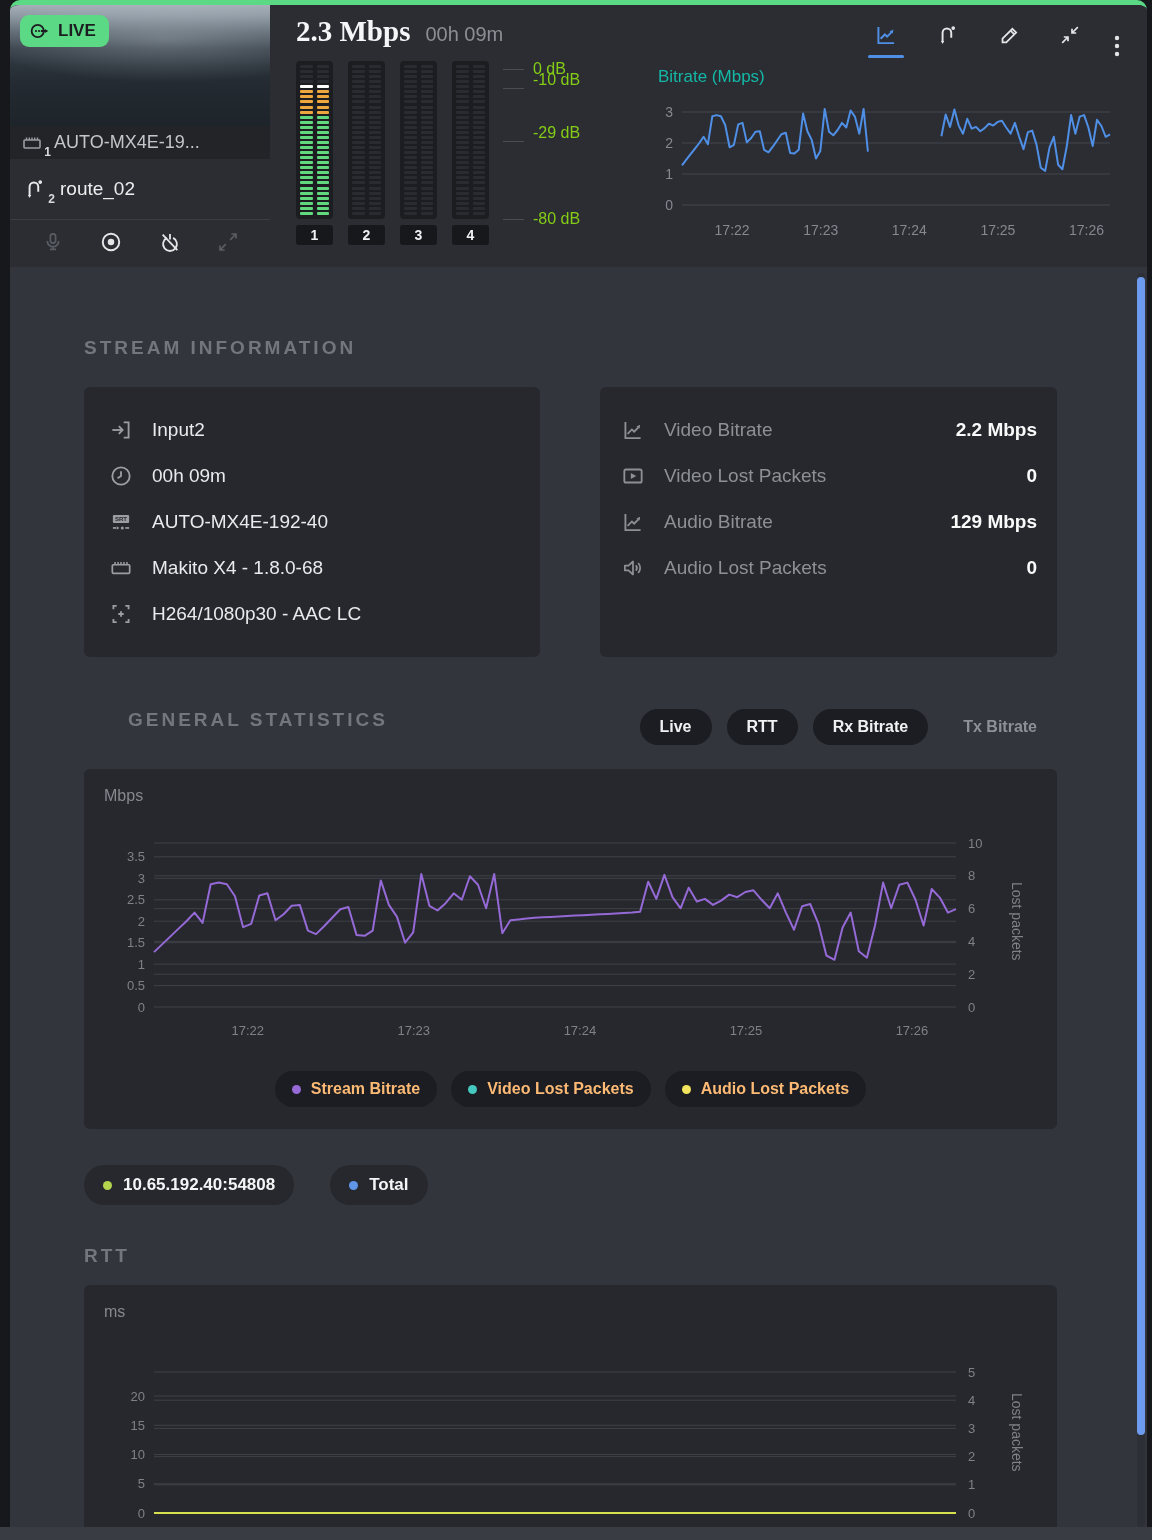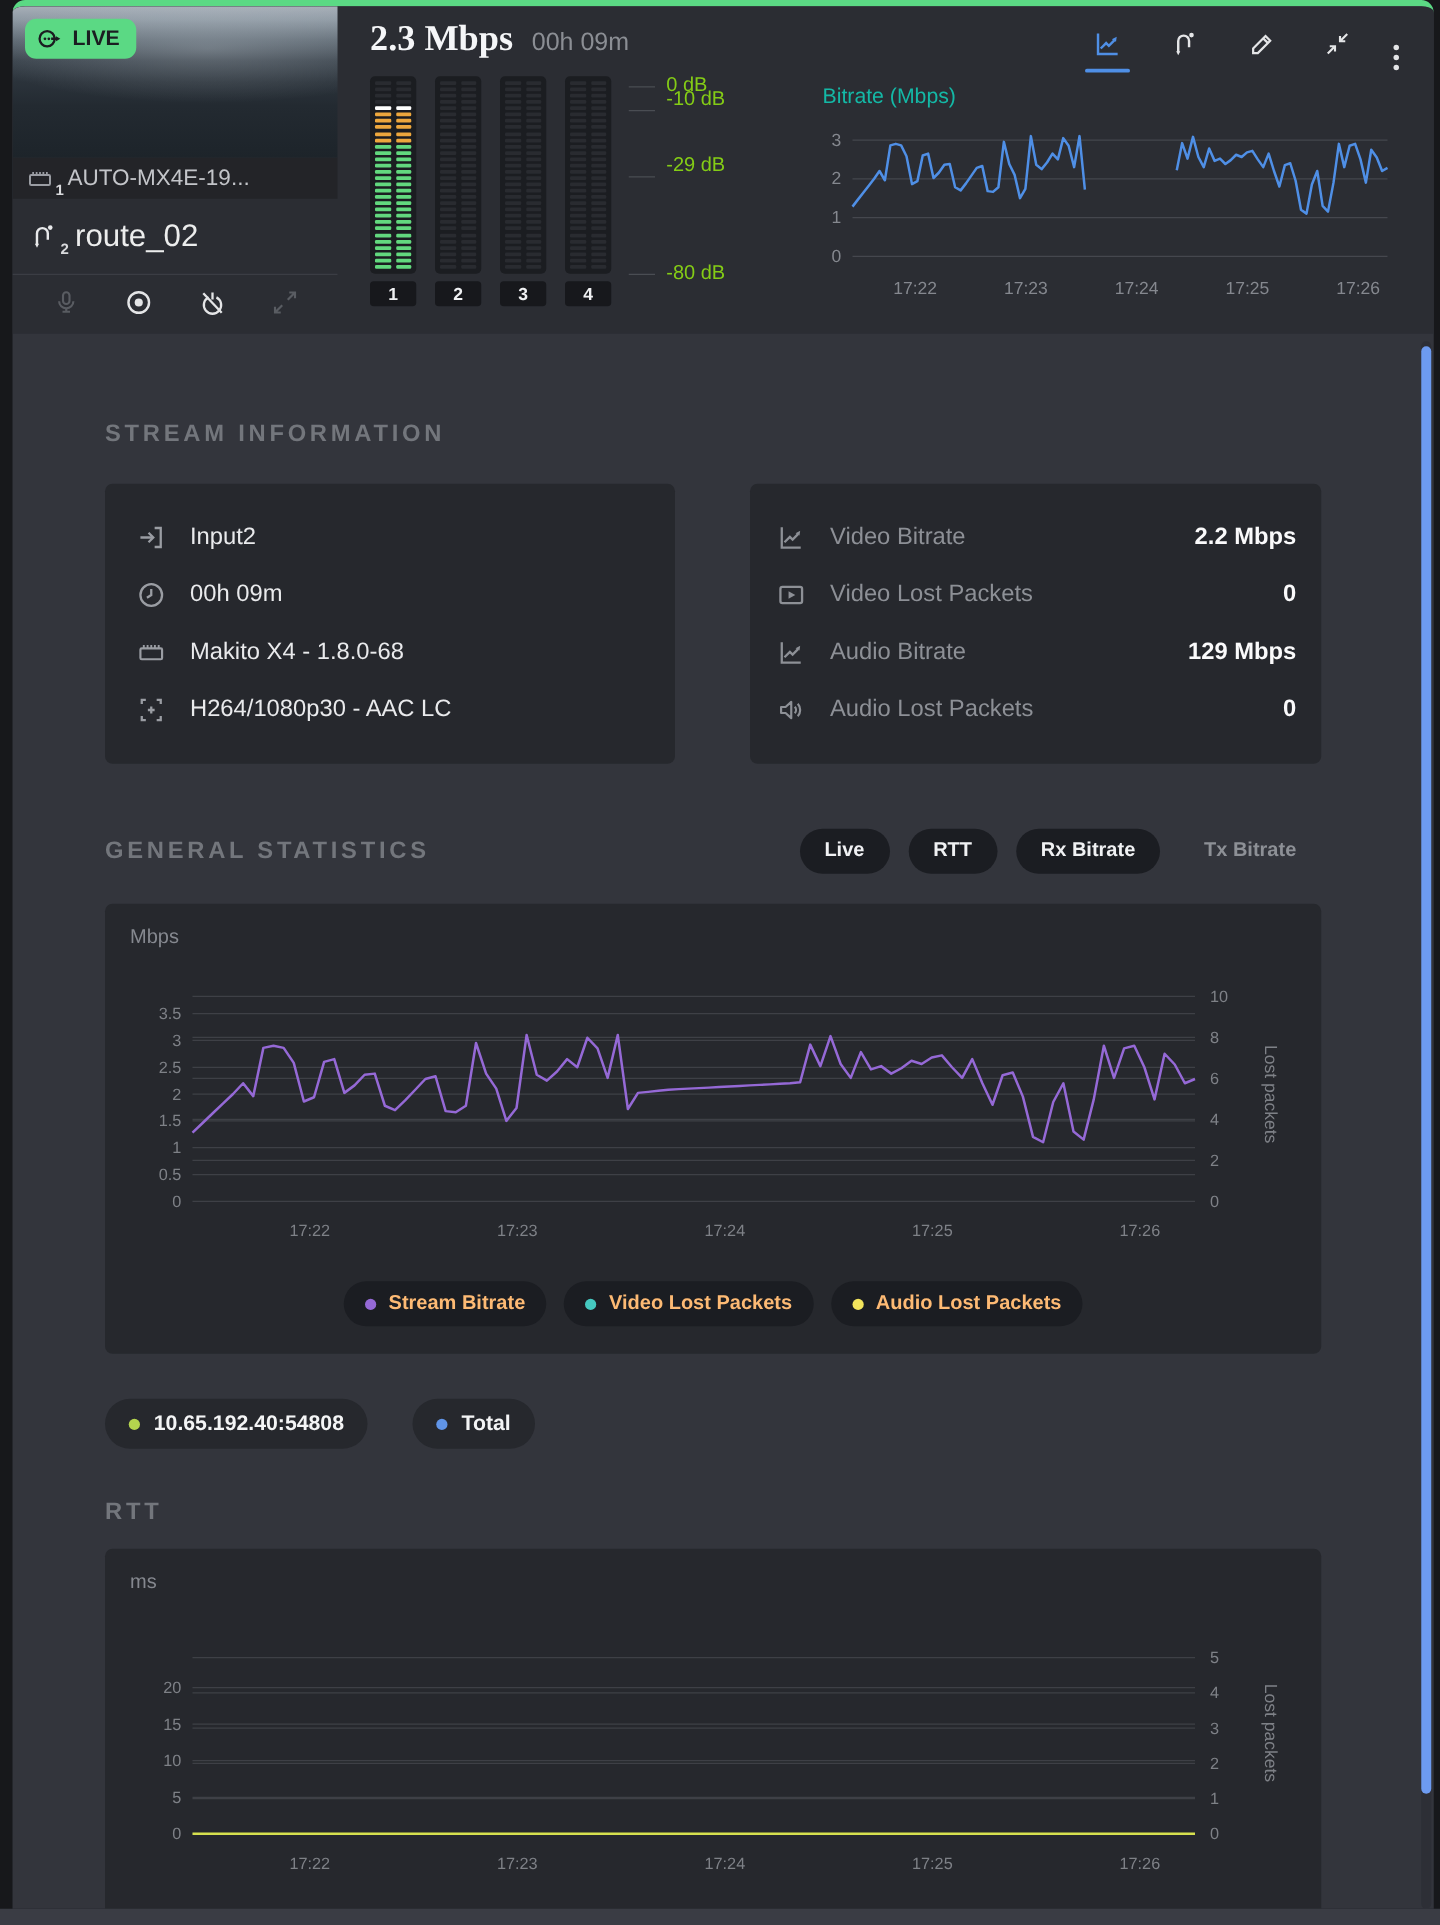--- a/index.html
+++ b/index.html
@@ -14,21 +14,21 @@
   .thumb { position:relative; width:260px; height:121px;
            background:
              radial-gradient(120% 60% at 60% 28%, rgba(220,228,235,.25), rgba(0,0,0,0) 60%),
              linear-gradient(180deg,#a7afb8 0%,#8e99a3 9%,#5f6a74 22%,#3a434c 36%,#2b333b 50%,#232a31 66%,#1d242a 100%); }
   .live-badge { position:absolute; left:10px; top:10px; display:flex; align-items:center; gap:7px;
                 background:#5bd984; color:#1b1d21; font-weight:bold; font-size:17px;
                 padding:5px 13px 5px 9px; border-radius:9px; }
   .src-row { display:flex; align-items:center; gap:10px; height:33px; background:#232428; padding:0 10px; }
   .src-row .txt { color:#c3c5c9; font-size:18px; }
   .route-row { display:flex; align-items:center; gap:12px; height:60px; padding:0 12px; }
-  .route-row .txt { color:#eceded; font-size:25px; }
+  .route-row .txt { color:#eceded; font-size:19px; }
   .iconsub { position:relative; }
   .iconsub .sub { position:absolute; right:-7px; bottom:-4px; font-size:12px; font-weight:bold; color:#d9dadd; }
   .tdivider { height:1px; background:#3b3d44; margin:0 0 0 0; }
   .controls { display:flex; justify-content:space-around; align-items:center; height:44px; padding:0 14px; }
   .ctl-btn { background:none; border:none; cursor:pointer; padding:2px; }
 
   .meter-col { position:absolute; left:286px; top:10px; }
   .bitrate-line { display:flex; align-items:baseline; gap:15px; }
   .bitrate-big { color:#f5f6f8; font-size:29px; font-weight:bold;font-family:Liberation Serif, serif; }
   .uptime { color:#8b8e94; font-size:20px; }
@@ -61,21 +61,21 @@
   .cards-row { display:flex; gap:60px; margin-top:28px; }
   .card { background:#26282d; border-radius:6px; }
   .info-card { width:456px; padding:20px 24px; }
   .metrics-card { flex:1; padding:20px 20px; }
   .info-row { display:flex; align-items:center; gap:18px; height:46px; }
   .info-row .txt { color:#e9eaec; font-size:19px; }
   .metric-row { display:flex; align-items:center; gap:18px; height:46px; }
   .metric-row .lbl { color:#8d9096; font-size:19px; flex:1; }
   .metric-row .val { color:#fafafb; font-size:19px; font-weight:bold; }
 
-  .stats-head { display:flex; align-items:center; justify-content:space-between; margin-top:52px; }
+  .stats-head { display:flex; justify-content:space-between; margin-top:52px;margin-left:44px; }
   .tabs { display:flex; gap:15px; align-items:center; }
   .tab { border:none; cursor:pointer; font-size:16px; font-weight:600; border-radius:19px; padding:9px 20px;
          background:#1b1d22; color:#f0f1f3; }
   .tab.inactive { background:transparent; color:#8d9096; }
 
   .chart-card { margin-top:24px; padding:18px 20px 10px; }
   .unit-lbl { color:#85888f; font-size:16px; }
   .chart-svg { display:block; margin-top:6px; }
   .chart-svg text { fill:#7e8187; font-size:13px; }
   .chart-svg .grid { stroke:#3e4046; stroke-width:1; }
@@ -552,20 +552,33 @@
             <span class="txt">Input2</span>
           </div>
           <div class="info-row">
             <svg width="26" height="26" viewBox="0 0 24 24">
               <g fill="none" stroke="#9a9da3" stroke-width="1.7">
                 <circle cx="12" cy="12" r="8"></circle>
                 <path d="M12 7.5 V12 L8.8 14"></path>
               </g>
             </svg>
             <span class="txt">00h 09m</span>
+          </div>
+          <div class="info-row">
+            <svg width="26" height="26" viewBox="0 0 24 24">
+              <rect x="4.5" y="5.5" width="15" height="7.5" rx="1" fill="#9a9da3"></rect>
+              <text x="12" y="11.4" font-size="5.6" font-weight="bold" fill="#26282d" text-anchor="middle" font-family="Liberation Sans, sans-serif">SRT</text>
+              <g stroke="#9a9da3" stroke-width="1.6">
+                <line x1="4.5" y1="17.5" x2="7.5" y2="17.5"></line>
+                <line x1="16" y1="17.5" x2="19.5" y2="17.5"></line>
+              </g>
+              <polygon points="8,15.9 10.5,17.5 8,19.1" fill="#9a9da3"></polygon>
+              <circle cx="13.2" cy="17.5" r="1.4" fill="#9a9da3"></circle>
+            </svg>
+            <span class="txt">AUTO-MX4E-192-40</span>
           </div>
           <div class="info-row">
             <svg width="26" height="26" viewBox="0 0 24 24">
               <rect x="4" y="9" width="16" height="8" rx="1" fill="none" stroke="#9a9da3" stroke-width="1.6"></rect>
               <g stroke="#9a9da3" stroke-width="1.4">
                 <line x1="6.5" y1="6.5" x2="6.5" y2="9"></line>
                 <line x1="9.3" y1="6.5" x2="9.3" y2="9"></line>
                 <line x1="12" y1="6.5" x2="12" y2="9"></line>
                 <line x1="14.7" y1="6.5" x2="14.7" y2="9"></line>
                 <line x1="17.5" y1="6.5" x2="17.5" y2="9"></line>

